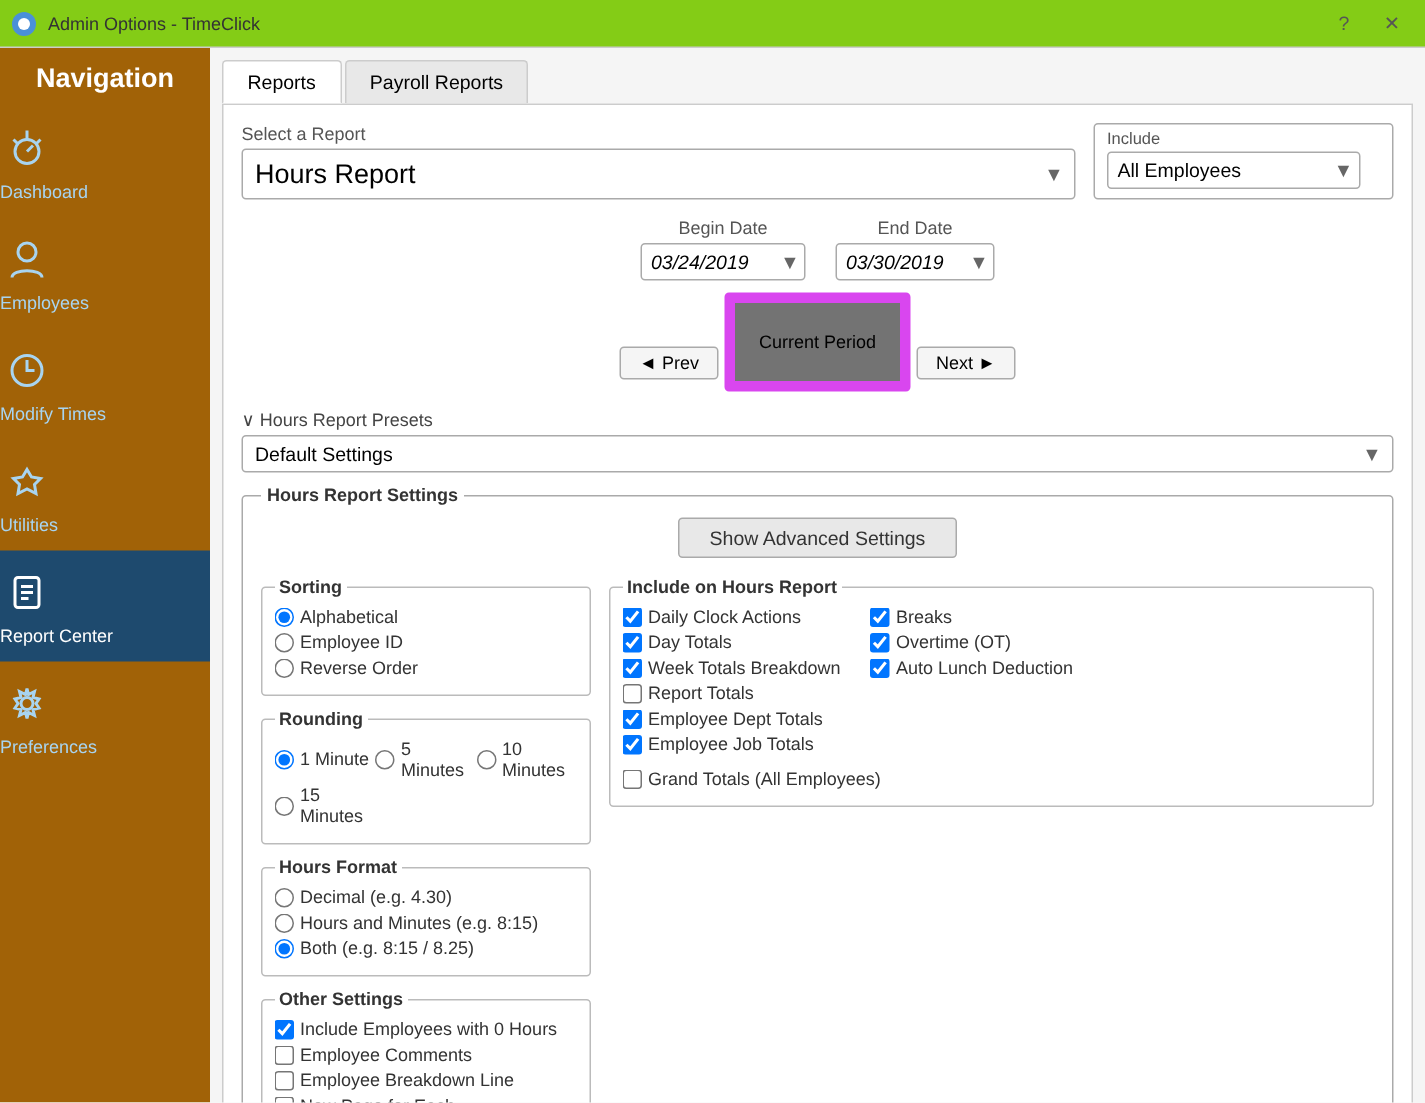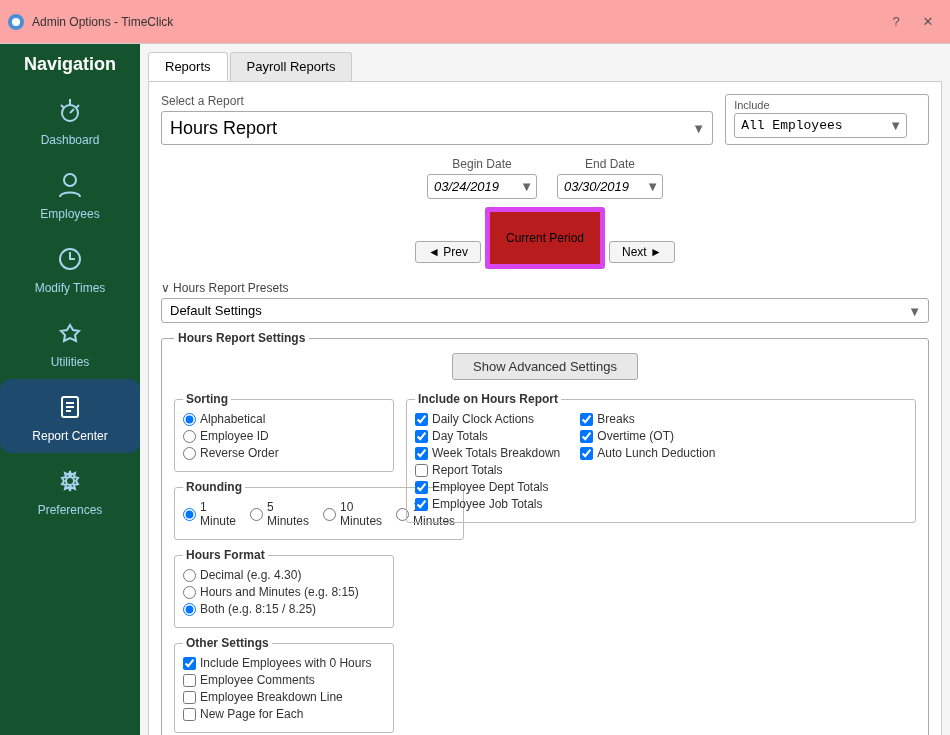--- a/index.html
+++ b/index.html
@@ -1,51 +1,50 @@
 <!DOCTYPE html>
 <html><head>
   <meta charset="utf-8">
   <style>
     * { box-sizing: border-box; margin: 0; padding: 0; }
     body { font-family: 'Segoe UI', Arial, sans-serif; font-size: 13px; background: #f0f0f0; width: 950px; height: 735px; overflow: hidden; }
     
     
     .title-bar {
-      background: #fca5a5;
+      background: #84cc16;
       border-bottom: 1px solid #ccc;
-      height: 44px;
+      height: 32px;
       display: flex;
       align-items: center;
       padding: 0 8px;
       user-select: none;
     }
     .title-bar-icon { width: 16px; height: 16px; background: #4a90d9; border-radius: 50%; margin-right: 8px; display: flex; align-items: center; justify-content: center; }
     .title-bar-title { flex: 1; font-size: 12px; color: #333; }
     .title-bar-controls { display: flex; gap: 4px; }
     .title-bar-btn { width: 28px; height: 22px; border: none; background: transparent; cursor: pointer; font-size: 13px; color: #555; display: flex; align-items: center; justify-content: center; }
 
     
     .main-container { display: flex; height: calc(735px - 32px); }
 
     
     .sidebar {
       width: 140px;
-      background: #14532d;
+      background: #a16207;
       color: white;
       display: flex;
       flex-direction: column;
       align-items: center;
       padding-top: 10px;
     }
     .sidebar-title { font-size: 18px; font-weight: bold; margin-bottom: 8px; color: white; }
     .sidebar-item {
       width: 100%;
       display: flex;
       flex-direction: column;
-      align-items: center;
       padding: 10px 0;
       cursor: pointer;
       color: #a8d4f0;
     }
     .sidebar-item.active { color: white; }
     .sidebar-item-label { font-size: 12px; margin-top: 4px; color: inherit; }
     .sidebar-icon { width: 36px; height: 36px; display: flex; align-items: center; justify-content: center; }
 
     
     .content-area {
@@ -147,22 +146,22 @@
       border-radius: 3px;
       cursor: pointer;
       font-size: 12px;
       display: flex;
       align-items: center;
       gap: 3px;
       margin-top: 28px;
     }
     .current-period-btn {
       padding: 19px 16px;
-      border: 5px solid #d946ef;
-      background: #b91c1c;
+      border: 7px solid #d946ef;
+      background: #737373;
       border-radius: 3px;
       cursor: pointer;
       font-size: 12px;
     }
 
     
     .presets-section { margin-bottom: 8px; }
     .presets-title { font-size: 12px; color: #444; margin-bottom: 3px; display: flex; align-items: center; gap: 4px; cursor: pointer; }
     .presets-select-wrap { position: relative; }
     .presets-select-wrap select {
@@ -218,21 +217,21 @@
     }
     .sub-legend {
       font-size: 12px;
       font-weight: bold;
       color: #333;
       padding: 0 3px;
     }
     .radio-row { display: flex; align-items: center; gap: 4px; margin-bottom: 3px; }
     .radio-row input[type="radio"] { margin: 0; }
     .radio-row label { font-size: 12px; color: #333; cursor: pointer; }
-    .two-col { display: grid; grid-template-columns: 1fr 1fr 1fr 1fr; gap: 14px; }
+    .two-col { display: grid; grid-template-columns: 1fr 1fr 1fr; gap: 0; }
     .checkbox-row { display: flex; align-items: center; gap: 4px; margin-bottom: 3px; }
     .checkbox-row input[type="checkbox"] { margin: 0; }
     .checkbox-row label { font-size: 12px; color: #333; cursor: pointer; }
 
     
     .include-hours-fieldset {
       border: 1px solid #bbb;
       border-radius: 3px;
       padding: 6px 8px 8px;
       flex: 1;
@@ -328,21 +327,21 @@
 
     <div class="sidebar-item">
       <div class="sidebar-icon">
         <svg width="32" height="32" viewBox="0 0 32 32" fill="none" stroke="#a8d4f0" stroke-width="2">
           <path d="M16 8 L19 13 L25 14 L21 18 L22 24 L16 21 L10 24 L11 18 L7 14 L13 13 Z"></path>
         </svg>
       </div>
       <span class="sidebar-item-label">Utilities</span>
     </div>
 
-    <div class="sidebar-item active" style="background:#1e4a6e;border-radius:11px;">
+    <div class="sidebar-item active" style="background:#1e4a6e;">
       <div class="sidebar-icon">
         <svg width="32" height="32" viewBox="0 0 32 32" fill="none" stroke="white" stroke-width="2">
           <rect x="8" y="6" width="16" height="20" rx="2"></rect>
           <line x1="12" y1="12" x2="20" y2="12"></line>
           <line x1="12" y1="16" x2="20" y2="16"></line>
           <line x1="12" y1="20" x2="17" y2="20"></line>
         </svg>
       </div>
       <span class="sidebar-item-label" style="color:white;">Report Center</span>
     </div>
@@ -373,21 +372,21 @@
             <label>Select a Report</label>
             <div class="select-wrap">
               <select><option>Hours Report</option><option>Daily Report</option><option>Summary Report</option></select>
               <span class="select-arrow">▼</span>
             </div>
           </div>
           <div class="include-group">
             <div class="include-fieldset-box">
               <div style="font-size:11px;color:#555;margin-bottom:2px;">Include</div>
               <div style="display:flex;align-items:center;">
-                <select style="border:1px solid #aaa;border-radius:3px;padding:4px 24px 4px 6px;font-size:13px;appearance:none;-webkit-appearance:none;background:white;cursor:pointer;flex:1;font-family:Liberation Mono, monospace;"><option>All Employees</option><option>Selected Employees</option><option>Department</option></select>
+                <select style="border:1px solid #aaa;border-radius:3px;padding:4px 24px 4px 6px;font-size:13px;appearance:none;-webkit-appearance:none;background:white;cursor:pointer;flex:1;"><option>All Employees</option><option>Selected Employees</option><option>Department</option></select>
                 <span style="position:relative;right:18px;pointer-events:none;color:#666;">▼</span>
               </div>
             </div>
           </div>
         </div>
 
         <div class="date-row">
           <div class="date-group">
             <label>Begin Date</label>
             <div class="date-input-wrap">
@@ -544,20 +543,24 @@
                       <input type="checkbox" id="cb-overtime" checked="" style="">
                       <label for="cb-overtime">Overtime (OT)</label>
                     </div>
                     <div class="checkbox-row">
                       <input type="checkbox" id="cb-auto-lunch" checked="" style="">
                       <label for="cb-auto-lunch">Auto Lunch Deduction</label>
                     </div>
                   </div>
                 </div>
 
+                <div class="grand-totals-row checkbox-row">
+                  <input type="checkbox" id="cb-grand-totals" style="">
+                  <label for="cb-grand-totals">Grand Totals (All Employees)</label>
+                </div>
               </fieldset>
             </div>
 
           </div>
 
         </fieldset>
 
         <div class="bottom-bar">
           <button class="action-btn">
             <svg width="18" height="16" viewBox="0 0 18 16" fill="none" stroke="#2c7cb8" stroke-width="1.5">

